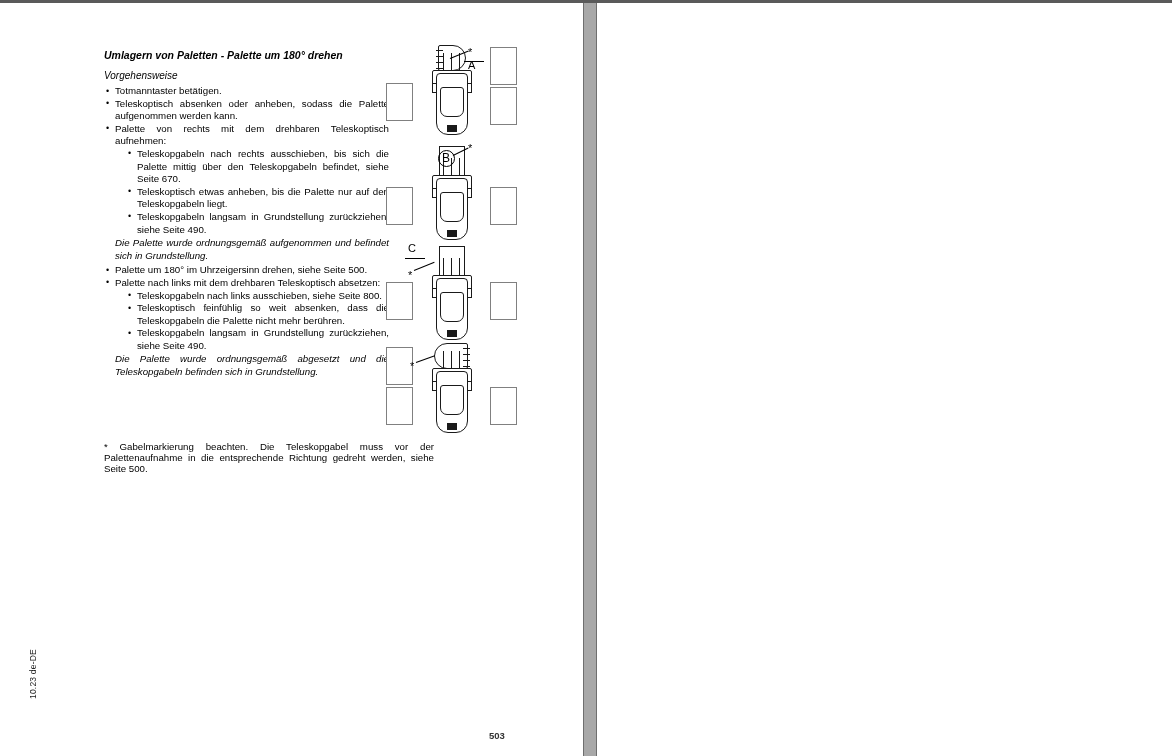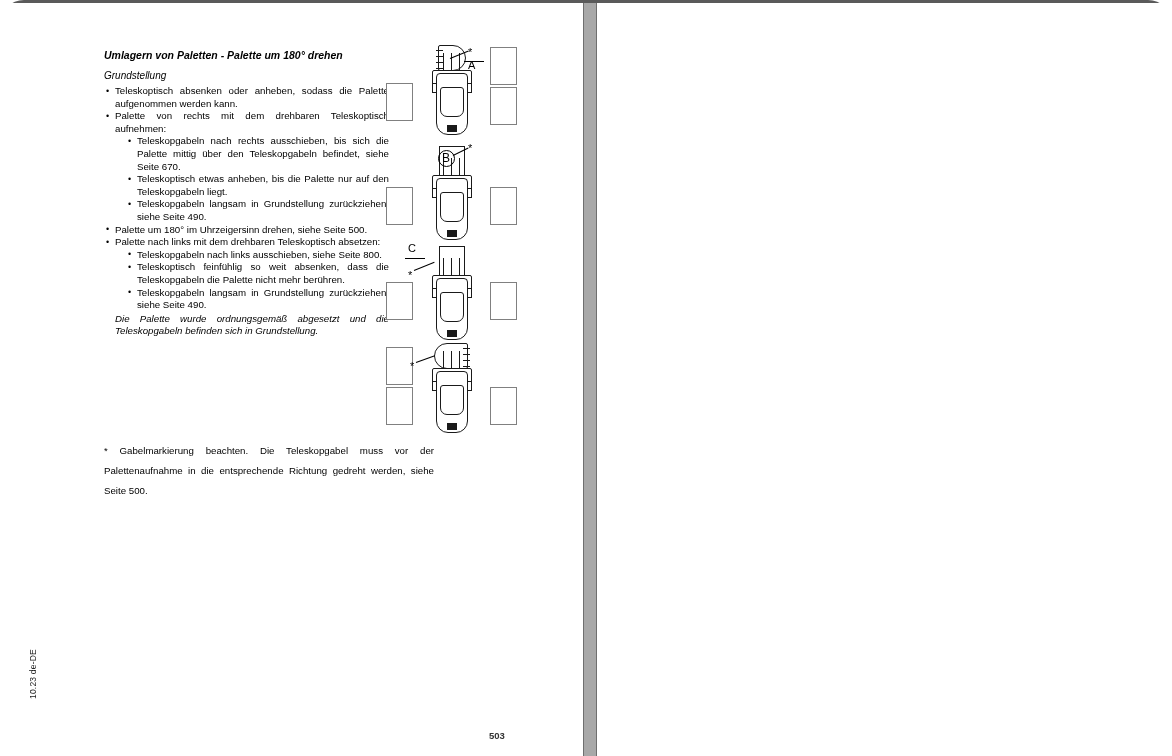--- a/index.html
+++ b/index.html
@@ -8,21 +8,20 @@
     width: 1172px; height: 756px;
     background: #ffffff;
     font-family: "Liberation Sans", sans-serif;
     overflow: hidden;
   }
   #viewer {
     position: relative;
     width: 1172px; height: 756px;
     background: #ffffff;
     border-top: 3px solid #5a5a5a;
-    border-radius: 24px;
   }
   .gutter {
     position: absolute;
     top: 0; left: 583px;
     width: 14px; height: 756px;
     background: #a8a8a8;
     border-left: 1px solid #6e6e6e;
     border-right: 1px solid #6e6e6e;
   }
 
@@ -60,21 +59,21 @@
   .h-bold-italic {
     font-weight: bold; font-style: italic;
     font-size: 10.5px; color: #000;
     margin: 0 0 9px 0;
   }
   .subhead-italic {
     font-style: italic; font-size: 10px; color: #000;
     margin: 0 0 4px 0;
   }
   .body-txt {
-    font-size: 9.7px; color: #000; line-height: 20px;
+    font-size: 9.7px; color: #000; line-height: 11px;
     text-align: justify;
   }
 
   ul.bl { list-style: none; margin: 0; padding: 0; }
   ul.bl > li {
     position: relative;
     padding-left: 11px;
     font-size: 9.7px; line-height: 12.6px;
     color: #000; text-align: justify;
     margin-bottom: 0px;
@@ -191,42 +190,46 @@
 
   <div class="gutter"></div>
 
   <div class="page page-left">
 
     <div class="side-rev side-rev-left">10.23 de-DE</div>
 
     <div class="lp-text">
       <div class="h-bold-italic">Umlagern von Paletten - Palette um 180° drehen</div>
 
-      <div class="subhead-italic">Grundstellung</div>
+      <div class="subhead-italic">Vorgehensweise</div>
 
       <ul class="bl">
+        <li>
+          <span>Totmanntaster betätigen.</span>
+        </li>
         <li>
           <span>Teleskoptisch absenken oder anheben, sodass die Palette aufgenommen werden kann.</span>
         </li>
         <li>
           <span>Palette von rechts mit dem drehbaren Teleskoptisch aufnehmen:</span>
           <ul class="bl bl-sub">
             <li>
               <span>Teleskopgabeln nach rechts ausschieben, bis sich die Palette mittig über den Teleskopgabeln befindet, siehe Seite 670.</span>
             </li>
             <li>
               <span>Teleskoptisch etwas anheben, bis die Palette nur auf den Teleskopgabeln liegt.</span>
             </li>
             <li>
               <span>Teleskopgabeln langsam in Grundstellung zurückziehen, siehe Seite 490.</span>
             </li>
           </ul>
         </li>
       </ul>
 
+      <div class="note-italic" style="margin:1px 0 2px 11px;">Die Palette wurde ordnungsgemäß aufgenommen und befindet sich in Grundstellung.</div>
 
       <ul class="bl">
         <li>
           <span>Palette um 180° im Uhrzeigersinn drehen, siehe Seite 500.</span>
         </li>
         <li>
           <span>Palette nach links mit dem drehbaren Teleskoptisch absetzen:</span>
           <ul class="bl bl-sub">
             <li>
               <span>Teleskopgabeln nach links ausschieben, siehe Seite 800.</span>

